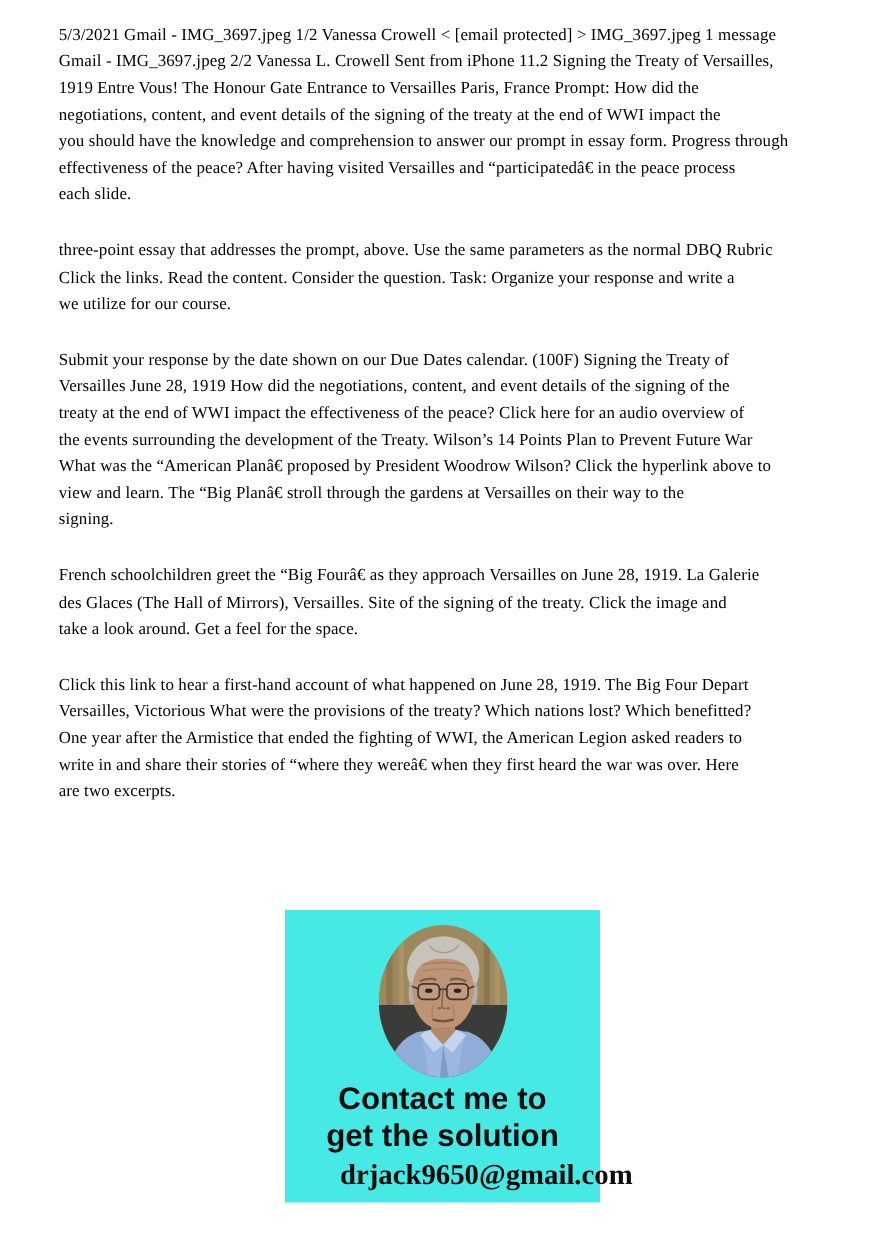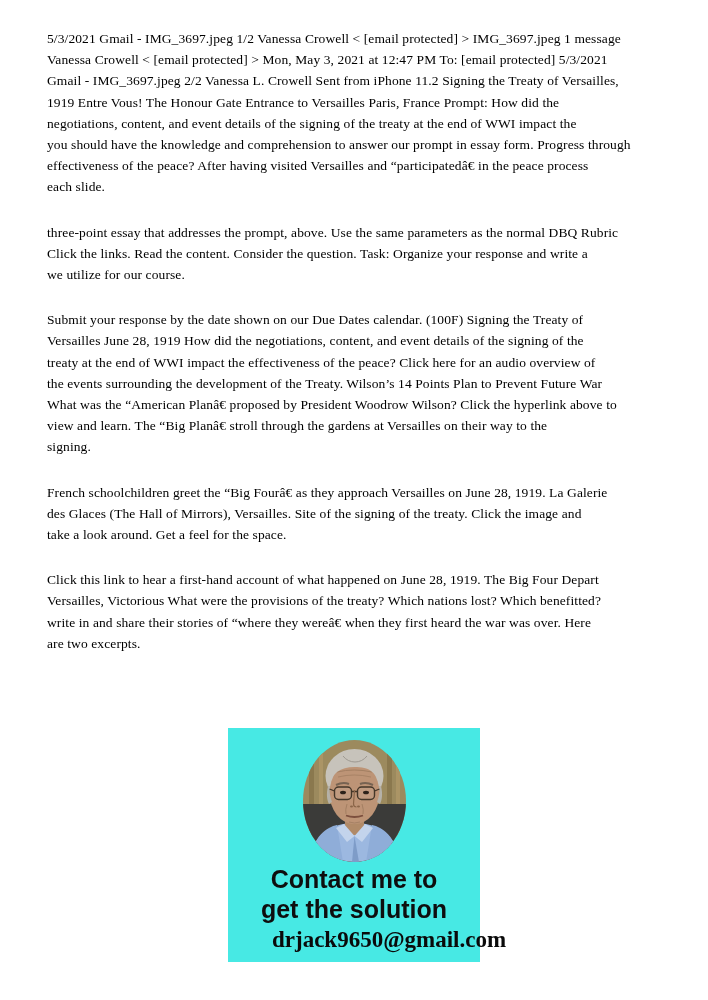--- a/index.html
+++ b/index.html
@@ -5,21 +5,21 @@
   html, body { margin: 0; padding: 0; }
   body {
     width: 708px; height: 1000px;
     background: #ffffff;
     position: relative;
     overflow: hidden;
     font-family: "Liberation Serif", serif;
   }
   .doc {
     position: absolute;
-    left: 47px; top: 28px;
+    left: 47px; top: 17px;
     width: 618px;
   }
   .para { margin: 0 0 24px 0; }
   .line {
     font-size: 13.5px;
     line-height: 21.2px;
     color: #000000;
     white-space: nowrap;
     letter-spacing: 0.1px;
   }
@@ -50,21 +50,20 @@
     color: #0a0a0a;
     padding-left: 44px;
   }
 </style>
 </head>
 <body>
 
 <div class="doc">
   <div class="para">
     <div class="line">5/3/2021 Gmail - IMG_3697.jpeg 1/2 Vanessa Crowell &lt; [email protected] &gt; IMG_3697.jpeg 1 message</div>
-    <div class="line">Vanessa Crowell &lt; [email protected] &gt; Mon, May 3, 2021 at 12:47 PM To: [email protected] 5/3/2021</div>
     <div class="line">Gmail - IMG_3697.jpeg 2/2 Vanessa L. Crowell Sent from iPhone 11.2 Signing the Treaty of Versailles,</div>
     <div class="line">1919 Entre Vous! The Honour Gate Entrance to Versailles Paris, France Prompt: How did the</div>
     <div class="line">negotiations, content, and event details of the signing of the treaty at the end of WWI impact the</div>
     <div class="line">you should have the knowledge and comprehension to answer our prompt in essay form. Progress through</div>
     <div class="line">effectiveness of the peace? After having visited Versailles and “participatedâ€ in the peace process</div>
     <div class="line">each slide.</div>
   </div>
   <div class="para">
     <div class="line">three-point essay that addresses the prompt, above. Use the same parameters as the normal DBQ Rubric</div>
     <div class="line">Click the links. Read the content. Consider the question. Task: Organize your response and write a</div>
@@ -80,20 +79,21 @@
     <div class="line">signing.</div>
   </div>
   <div class="para">
     <div class="line">French schoolchildren greet the “Big Fourâ€ as they approach Versailles on June 28, 1919. La Galerie</div>
     <div class="line">des Glaces (The Hall of Mirrors), Versailles. Site of the signing of the treaty. Click the image and</div>
     <div class="line">take a look around. Get a feel for the space.</div>
   </div>
   <div class="para">
     <div class="line">Click this link to hear a first-hand account of what happened on June 28, 1919. The Big Four Depart</div>
     <div class="line">Versailles, Victorious What were the provisions of the treaty? Which nations lost? Which benefitted?</div>
+    <div class="line">One year after the Armistice that ended the fighting of WWI, the American Legion asked readers to</div>
     <div class="line">write in and share their stories of “where they wereâ€ when they first heard the war was over. Here</div>
     <div class="line">are two excerpts.</div>
   </div>
 </div>
 
 <div class="contact-card" style="background: rgb(71, 233, 228); color: rgb(14, 14, 14);">
   <div class="photo-wrap">
     <svg width="103" height="122" viewBox="0 0 103 122" xmlns="http://www.w3.org/2000/svg">
       <defs>
         <clipPath id="ovalClip">

